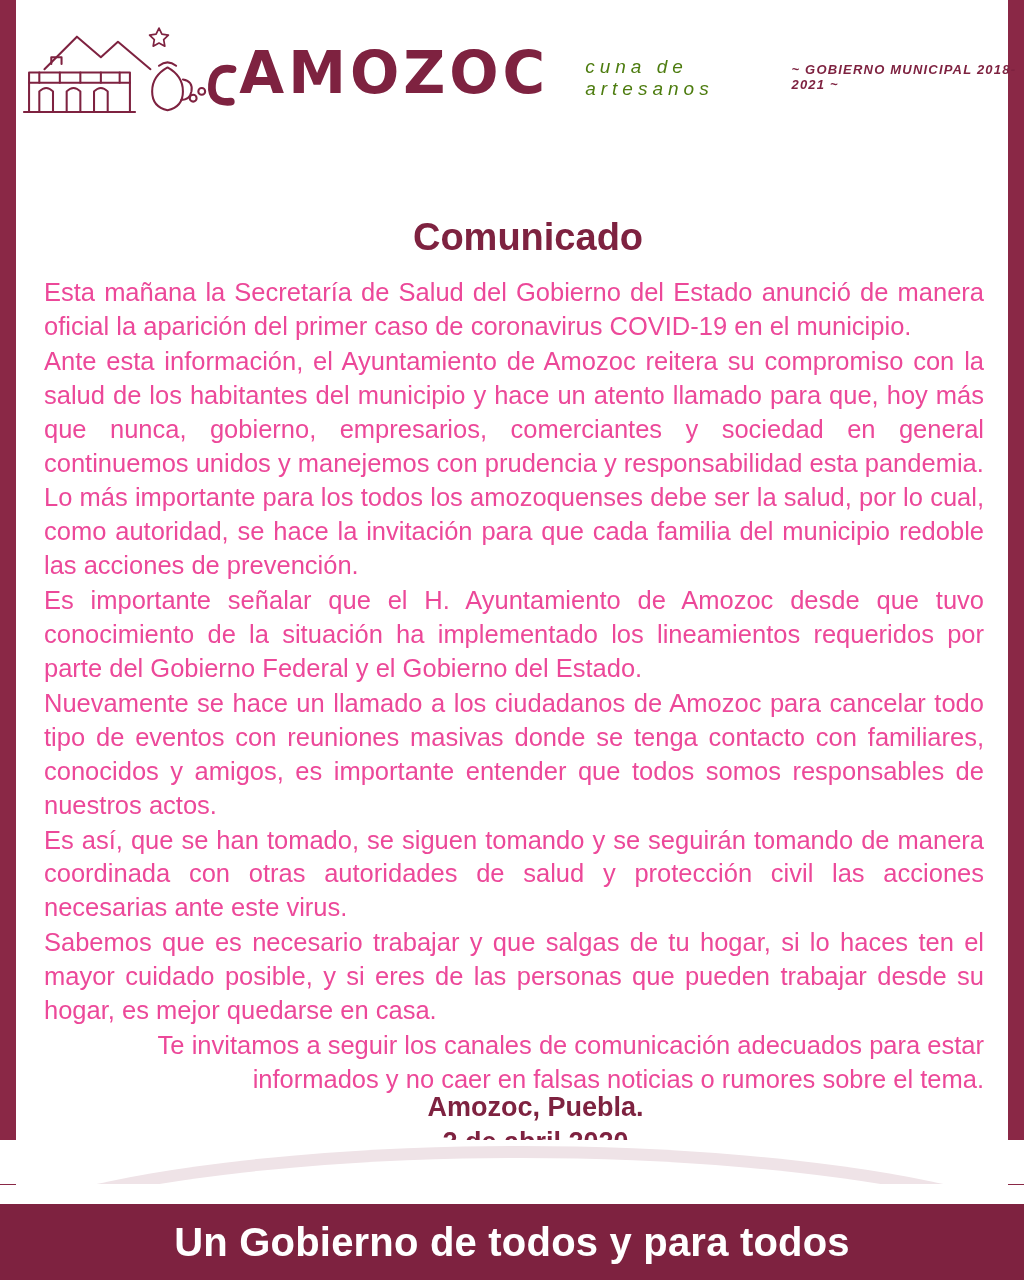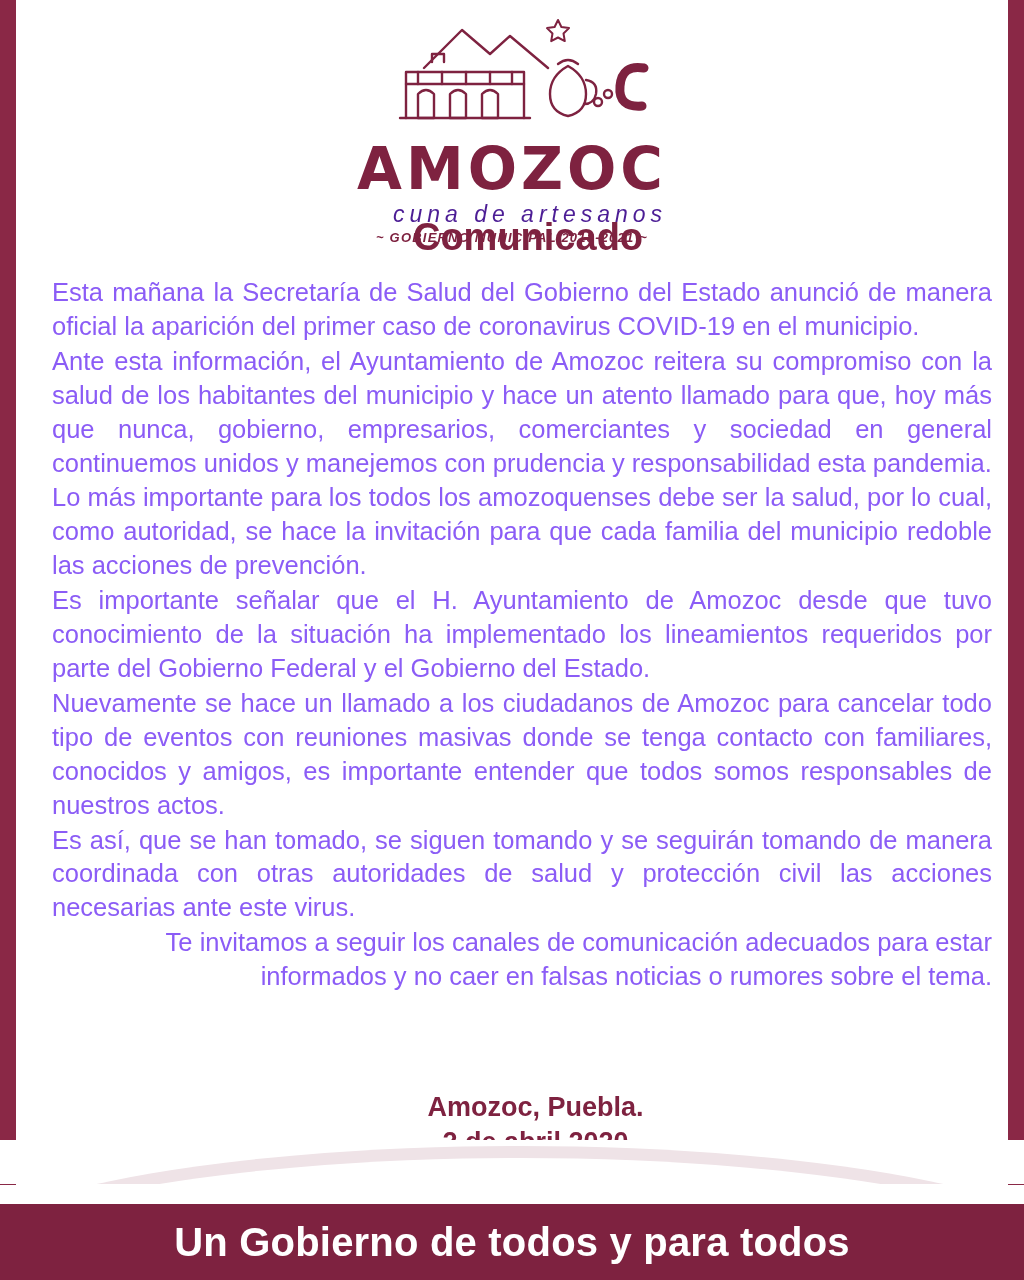--- a/index.html
+++ b/index.html
@@ -77,36 +77,36 @@
     background: #ffffff;
   }
 
   
   .logo-block {
     position: absolute;
     left: 0;
     top: 6px;
     width: 1024px;
     display: flex;
-    flex-direction: column;
+    flex-direction: row;
     align-items: center;
   }
   .logo-art { width: 280px; height: 140px; }
   .logo-word {
     font-family: "DejaVu Sans", sans-serif;
     font-size: 58px;
     font-weight: 700;
     color: #7e2240;
     letter-spacing: 4px;
     line-height: 1;
     margin-top: -6px;
   }
   .logo-sub {
-    font-size: 23px;
-    color: #4c1d95;
+    font-size: 19px;
+    color: #4d7c0f;
     letter-spacing: 5px;
     margin-top: 3px;
     font-style: italic;
     margin-left: 36px;
   }
   .logo-sub2 {
     font-size: 13px;
     font-weight: 700;
     color: #7e2240;
     letter-spacing: 1.2px;
@@ -125,25 +125,24 @@
     font-size: 38px;
     font-weight: 700;
   }
 
   
   .body-text {
     position: absolute;
     left: 44px;
     top: 276px;
     width: 940px;
-    color: #8b5cf6;
+    color: #ec4899;
     font-size: 25.5px;
     line-height: 1.33;
     text-align: justify;
-    margin-left: 8px;
   }
   .body-text p { margin: 0 0 1px 0; }
   .body-text p:last-child { text-align: right; }
 
   .signoff {
     position: absolute;
     left: 0;
     top: 1090px;
     width: 1024px;
     text-align: center;
@@ -196,20 +195,21 @@
 
   <div class="doc-title">Comunicado</div>
 
   <div class="body-text">
     <p>Esta mañana la Secretaría de Salud del Gobierno del Estado anunció de manera oficial la aparición del primer caso de coronavirus COVID-19 en el municipio.</p>
     <p>Ante esta información, el Ayuntamiento de Amozoc reitera su compromiso con la salud de los habitantes del municipio y hace un atento llamado para que, hoy más que nunca, gobierno, empresarios, comerciantes y sociedad en general continuemos unidos y manejemos con prudencia y responsabilidad esta pandemia.</p>
     <p>Lo más importante para los todos los amozoquenses debe ser la salud, por lo cual, como autoridad, se hace la invitación para que cada familia del municipio redoble las acciones de prevención.</p>
     <p>Es importante señalar que el H. Ayuntamiento de Amozoc desde que tuvo conocimiento de la situación ha implementado los lineamientos requeridos por parte del Gobierno Federal y el Gobierno del Estado.</p>
     <p>Nuevamente se hace un llamado a los ciudadanos de Amozoc para cancelar todo tipo de eventos con reuniones masivas donde se tenga contacto con familiares, conocidos y amigos, es importante entender que todos somos responsables de nuestros actos.</p>
     <p>Es así, que se han tomado, se siguen tomando y se seguirán tomando de manera coordinada con otras autoridades de salud y protección civil las acciones necesarias ante este virus.</p>
+    <p>Sabemos que es necesario trabajar y que salgas de tu hogar, si lo haces ten el mayor cuidado posible, y si eres de las personas que pueden trabajar desde su hogar, es mejor quedarse en casa.</p>
     <p>Te invitamos a seguir los canales de comunicación adecuados para estar informados y no caer en falsas noticias o rumores sobre el tema.</p>
   </div>
 
   <div class="signoff">
     <div>Amozoc, Puebla.</div>
     <div>2 de abril 2020</div>
   </div>
 
   <div class="swoosh"></div>
 

